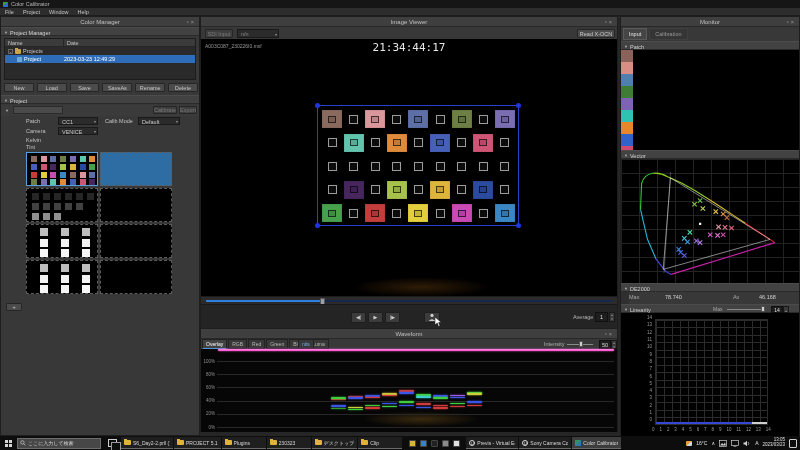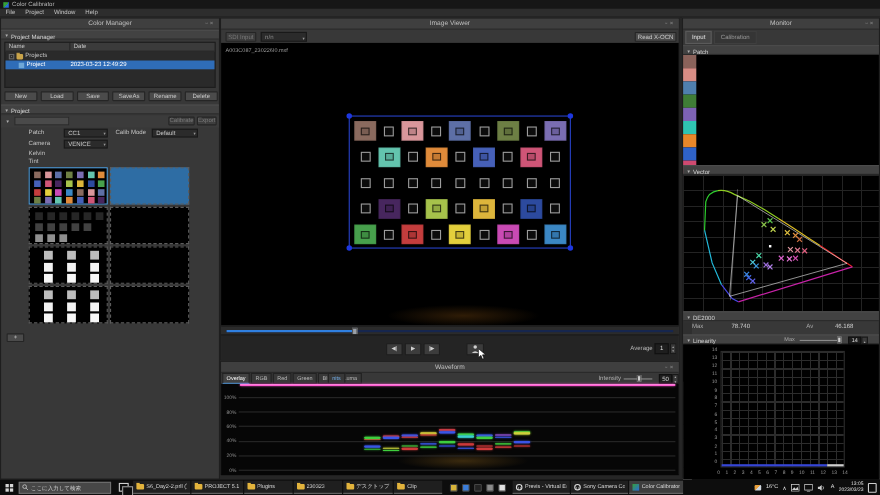--- a/index.html
+++ b/index.html
@@ -255,20 +255,21 @@
 
   <div class="panel" style="left:200px;top:16px;width:418px;height:312px">
     <div class="ptitle"><span>Image Viewer</span>
       <span class="ptools"><span>▫</span><span>×</span></span>
     </div>
     <span class="btn dis" style="left:4px;top:12px;width:28px;height:9px;line-height:8px">SDI Input</span>
     <span class="dd" style="left:36px;top:12px;width:42px;height:9px;line-height:9px;color:#8a8a8a"><span>n/n</span><span class="arr" style="line-height:9px">▾</span></span>
     <span class="btn" style="left:376px;top:12px;width:38px;height:9px;line-height:8px">Read X-OCN</span>
 
     <div class="vdisp">
+      <div class="timecode">21:34:44:17</div>
       <div class="clipname">A003C087_230226I0.mxf</div>
       <div class="glow"></div>
       <div id="checker">
         <span class="corner" style="left:-3px;top:-3px"></span>
         <span class="corner" style="right:-3px;top:-3px"></span>
         <span class="corner" style="left:-3px;bottom:-3px"></span>
         <span class="corner" style="right:-3px;bottom:-3px"></span>
       <div class="tileL" style="left: 4px; top: 4px; background: rgb(138, 106, 94);">
             <div class="tileLin"></div>
           </div>

